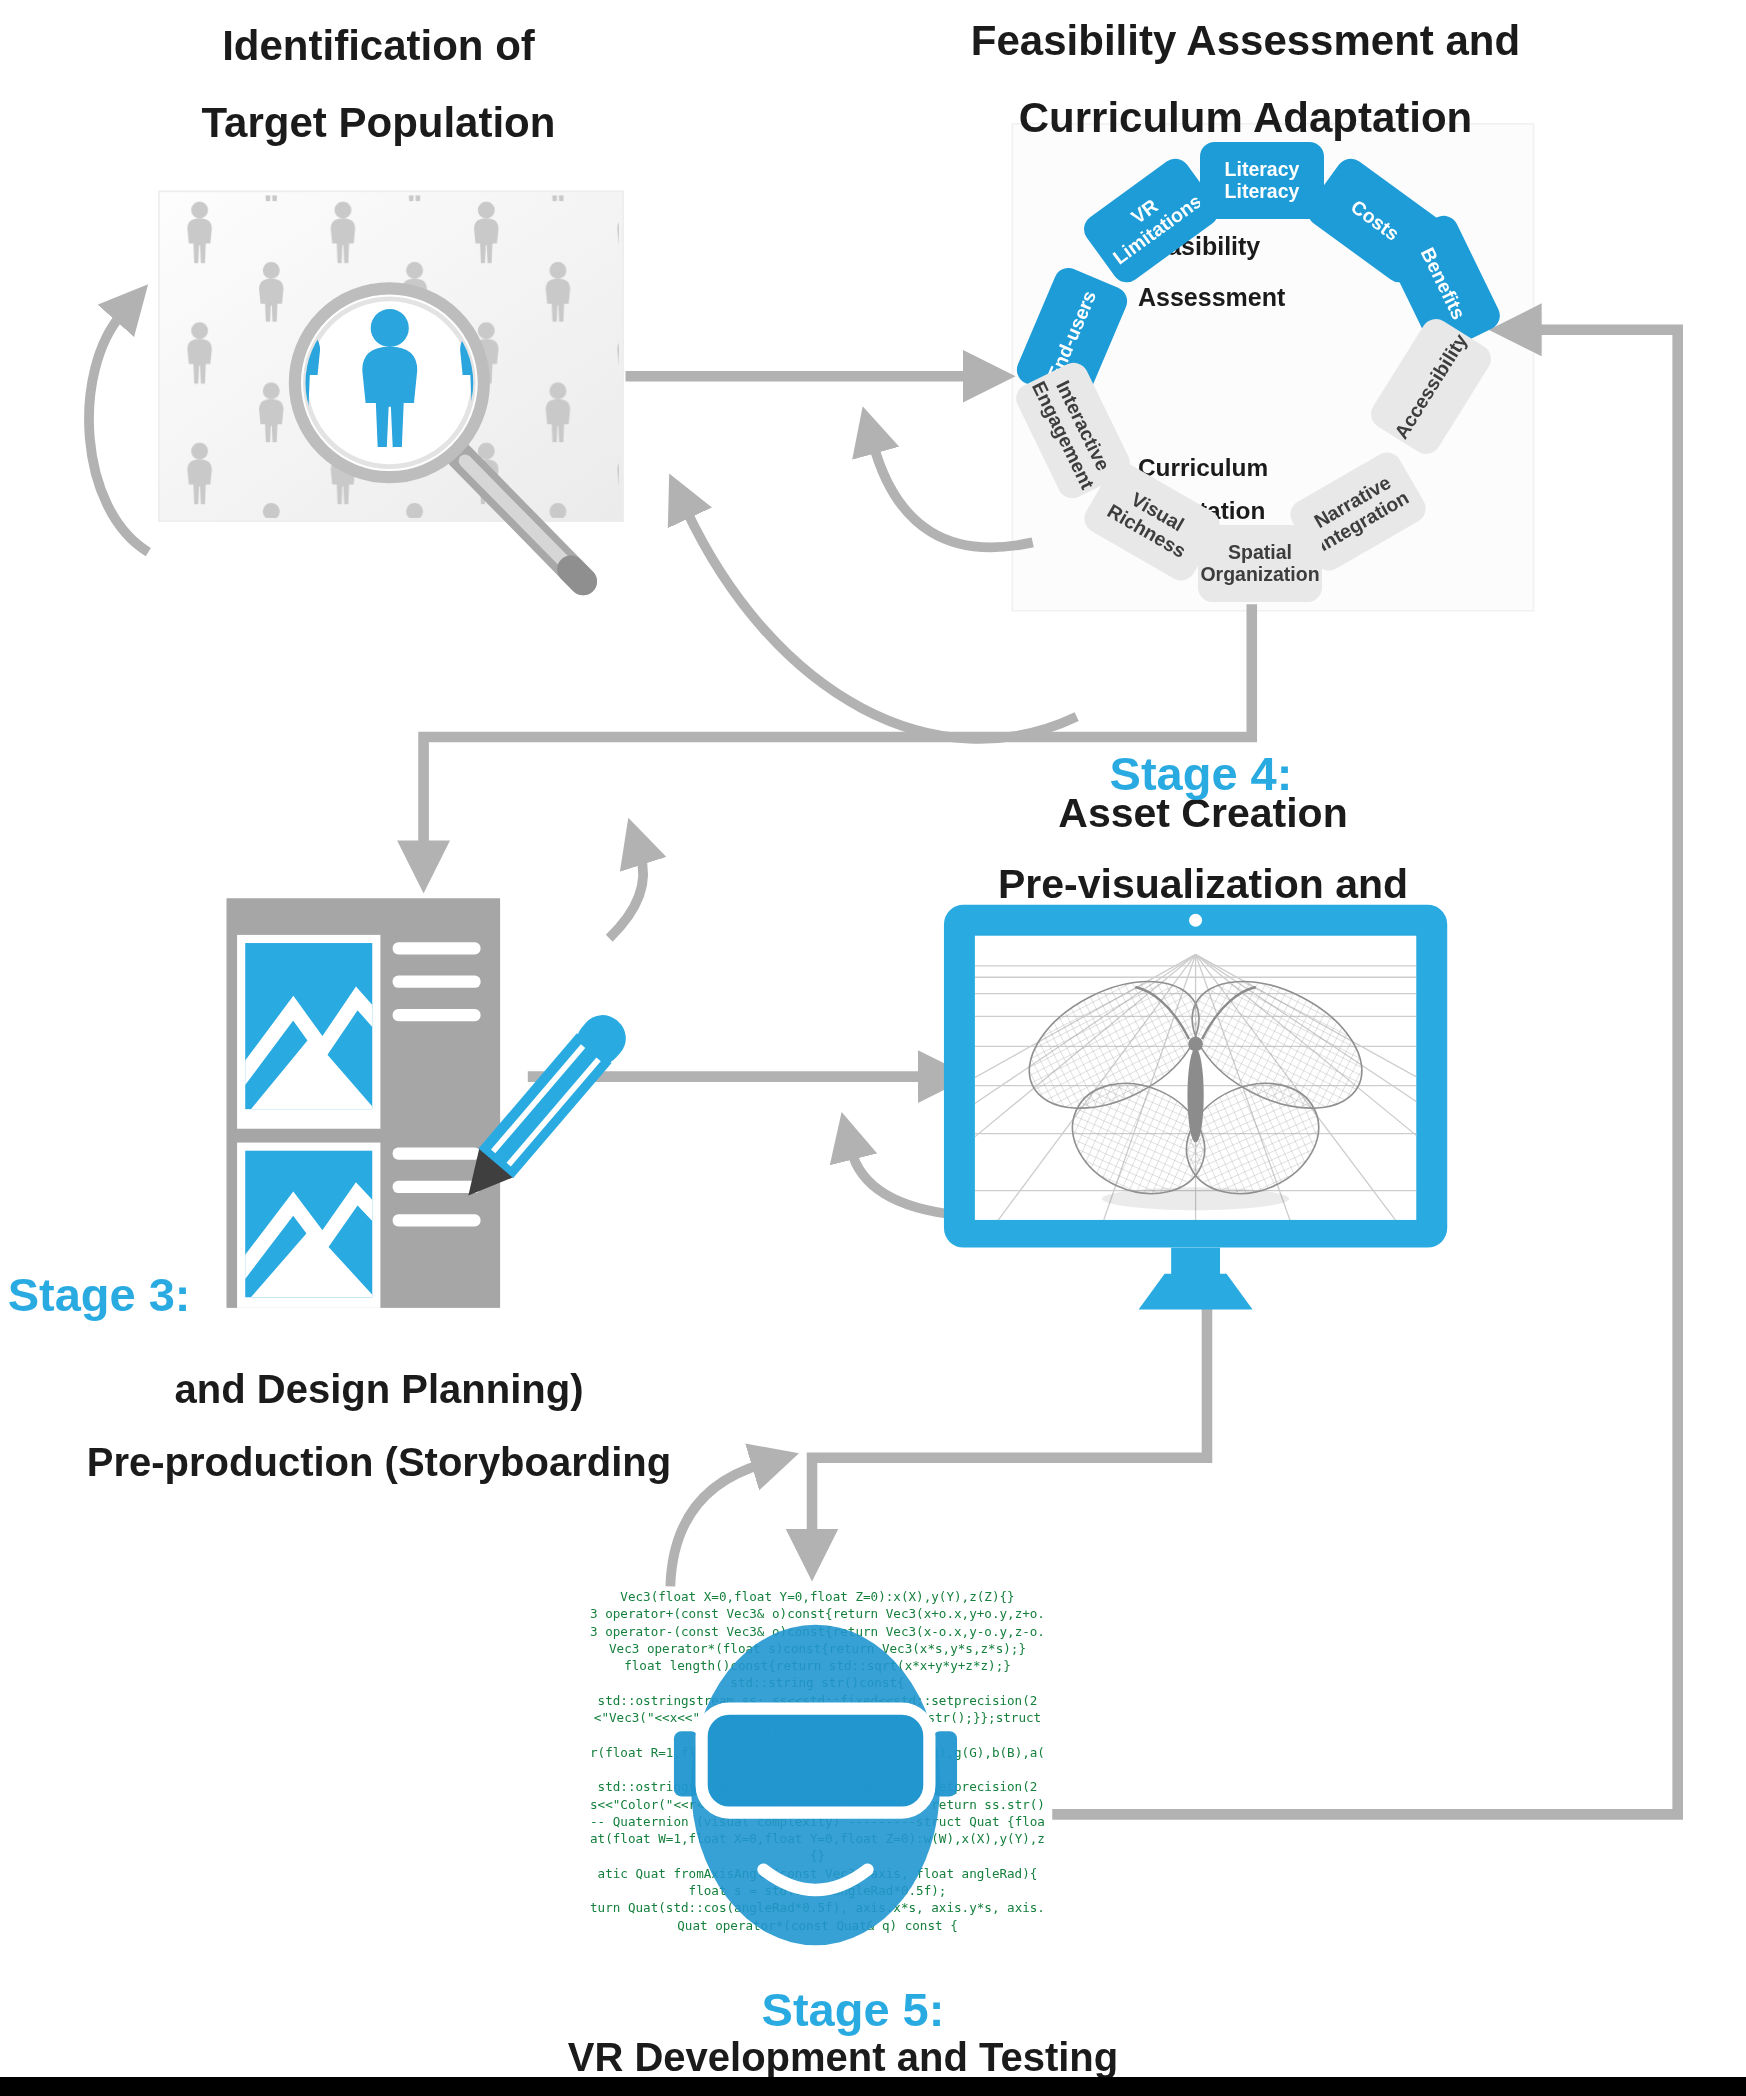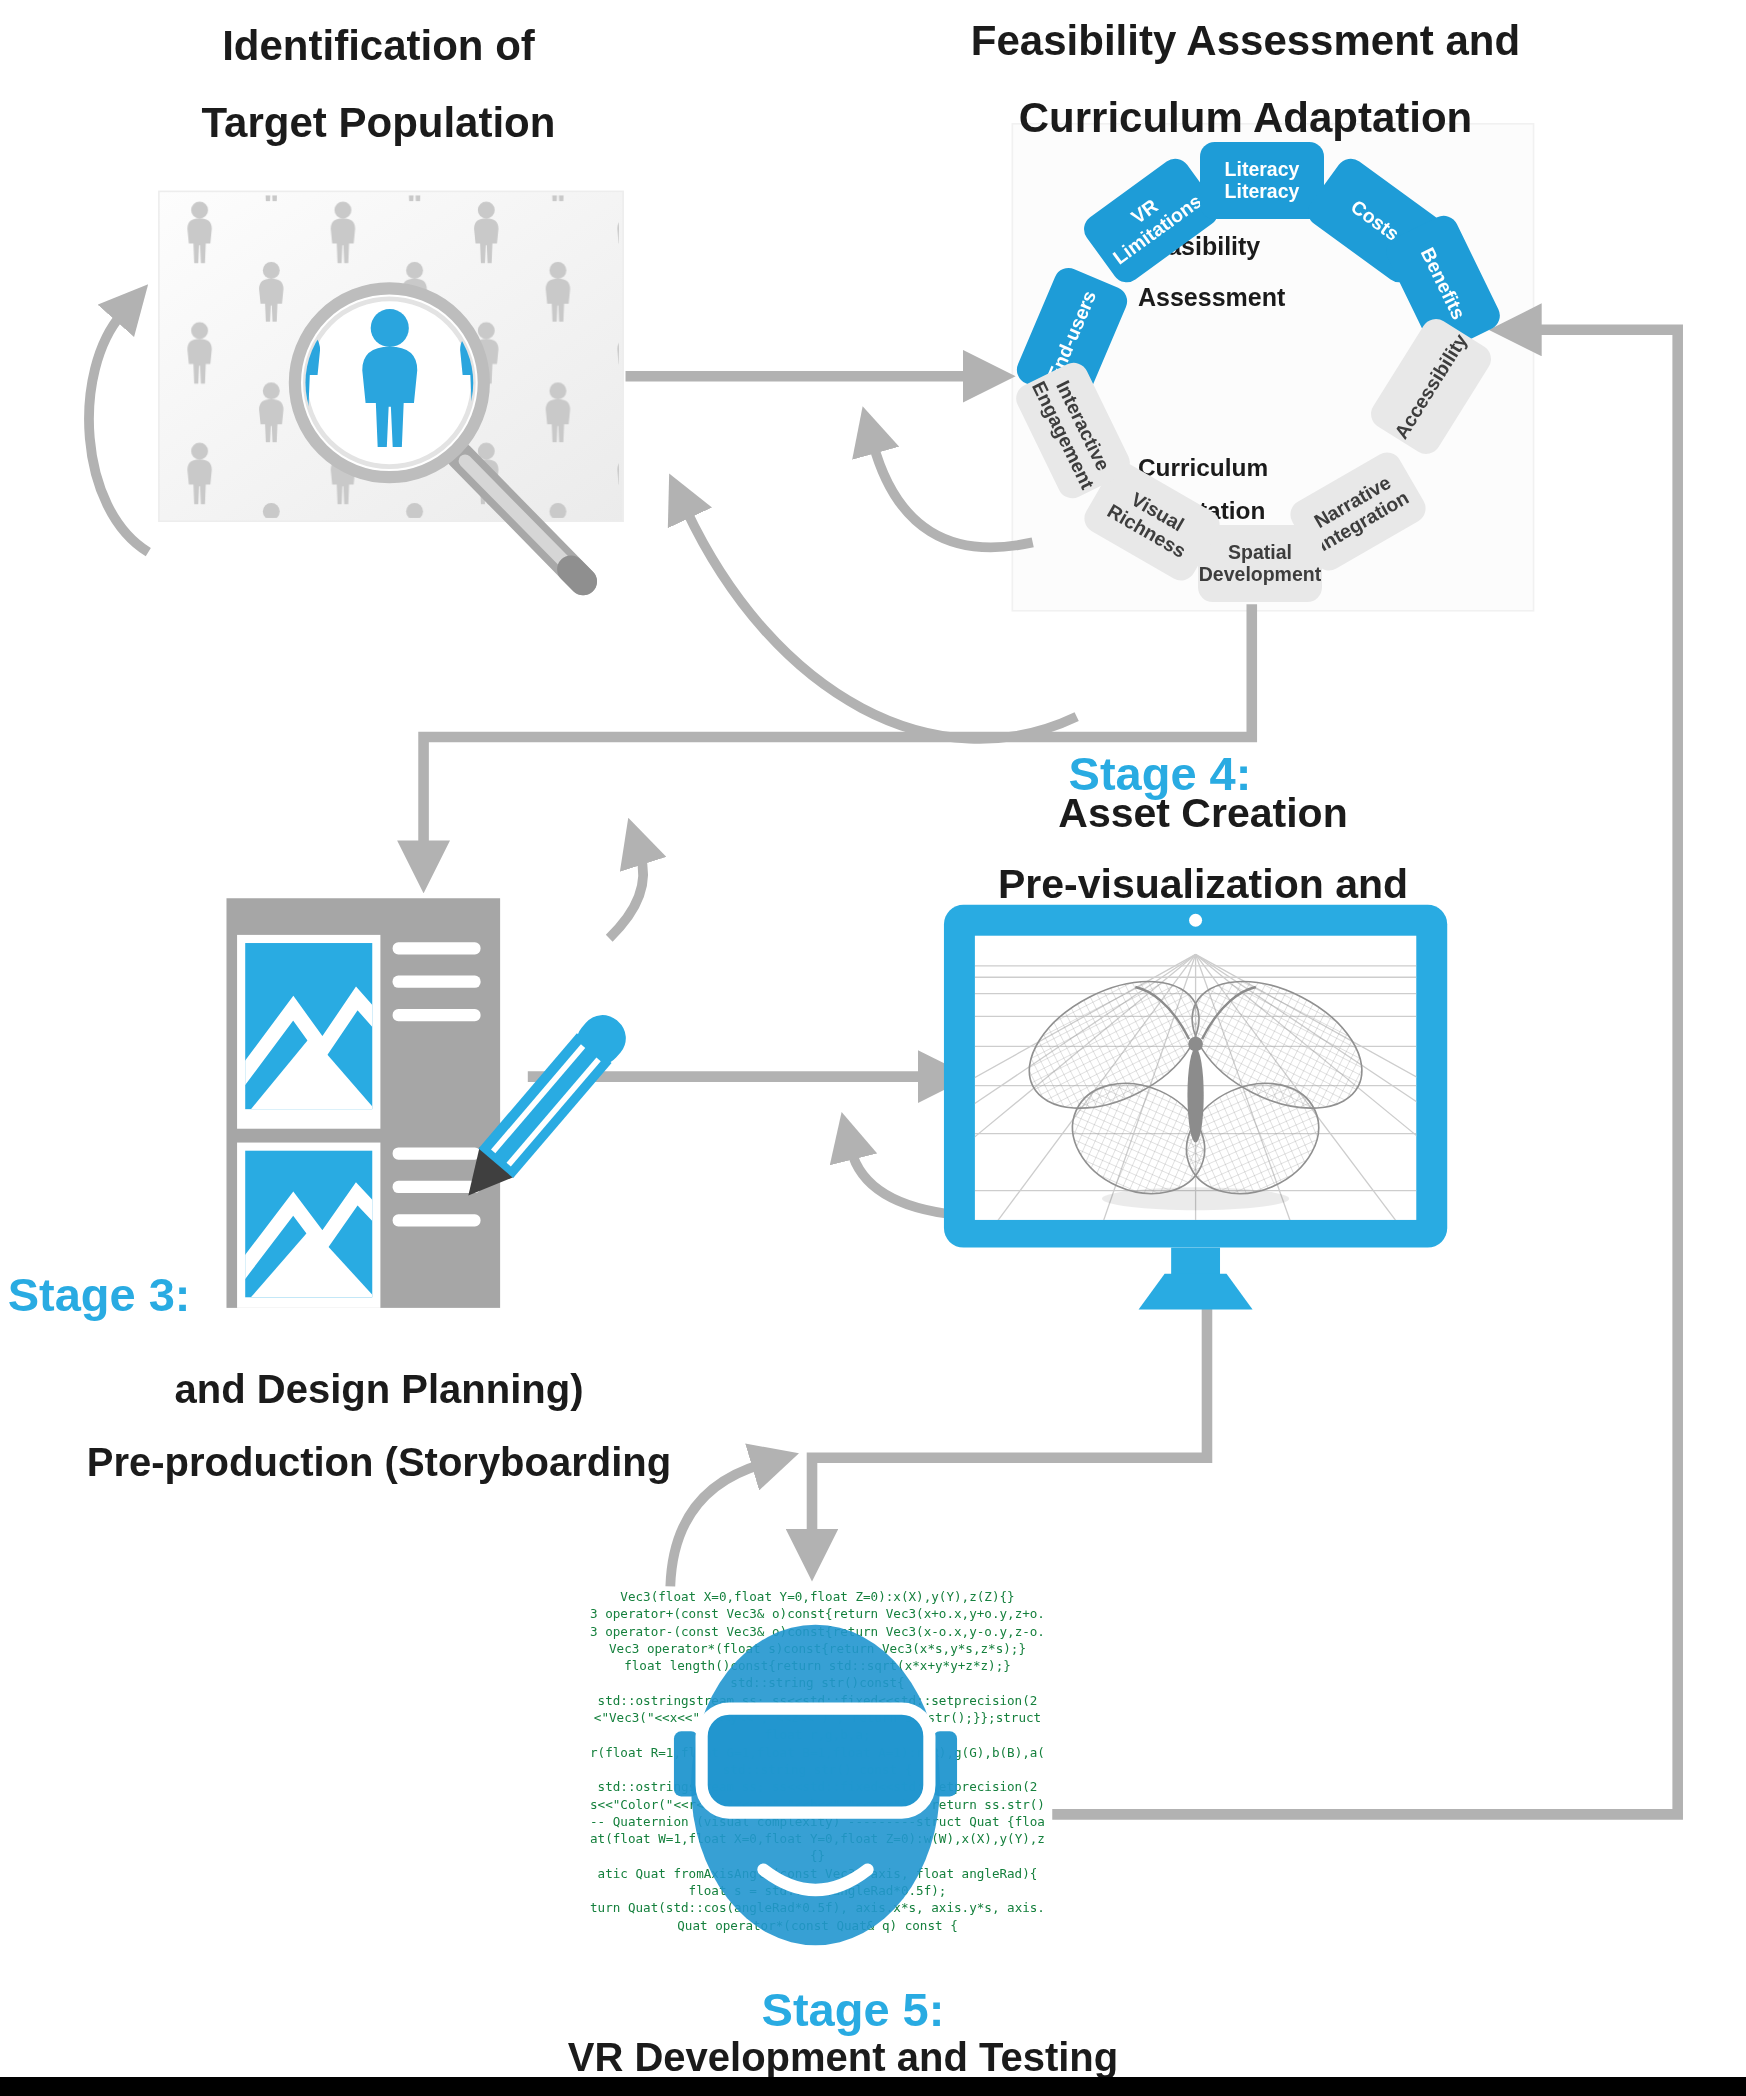--- a/index.html
+++ b/index.html
@@ -214,31 +214,31 @@
   <div class="ctr" style="left:1138px;top:454px;font-size:24.4px;">Curriculum</div>
   <div class="ctr" style="left:1138px;top:497px;font-size:24.4px;">Adaptation</div>
 
   <div class="fbox blue" style="left:1010px;top:297px;transform:rotate(-67deg);">End-users</div>
   <div class="fbox blue" style="left:1089px;top:182px;transform:rotate(-36deg);">VR Limitations</div>
   <div class="fbox blue" style="left:1200px;top:142px;">Literacy Literacy</div>
   <div class="fbox blue" style="left:1313px;top:182px;transform:rotate(36deg);">Costs</div>
   <div class="fbox blue" style="left:1381px;top:245px;transform:rotate(64deg);">Benefits</div>
   <div class="fbox gray" style="left:1369px;top:348px;transform:rotate(-58deg);">Accessibility</div>
   <div class="fbox gray" style="left:1296px;top:473px;transform:rotate(-30deg);">Narrative Integration</div>
-  <div class="fbox gray" style="left:1198px;top:525px;">Spatial Development</div>
+  <div class="fbox gray" style="left:1198px;top:525px;">Spatial Organization</div>
   <div class="fbox gray" style="left:1090px;top:483px;transform:rotate(30deg);">Visual Richness</div>
   <div class="fbox gray" style="left:1011px;top:392px;transform:rotate(64deg);">Interactive Engagement</div>
 
   <div class="abs stage-label" style="left:1.6px;top:1267px;width:195px;">Stage 3:</div>
   <div class="abs title" style="left:49px;top:1353px;width:660px;font-size:40px;line-height:1.82;">
     <div>and Design Planning)</div>
     <div>Pre-production (Storyboarding</div>
   </div>
 
-  <div class="abs stage-label" style="left:1038px;top:746px;width:244px;z-index:3;">Stage 4:</div>
+  <div class="abs stage-label" style="left:1079px;top:746px;width:244px;z-index:3;">Stage 4:</div>
   <div class="abs title" style="left:918px;top:778px;width:570px;font-size:41px;line-height:1.72;">
     <div>Asset Creation</div>
     <div>Pre-visualization and</div>
   </div>
 
   <div class="abs stage-label" style="left:731px;top:1982px;width:244px;z-index:3;">Stage 5:</div>
   <div class="abs title" style="left:501px;top:2029px;width:684px;font-size:40px;line-height:1.4;">VR Development and Testing</div>
 
   <div class="blackbar"></div>
 </div>

